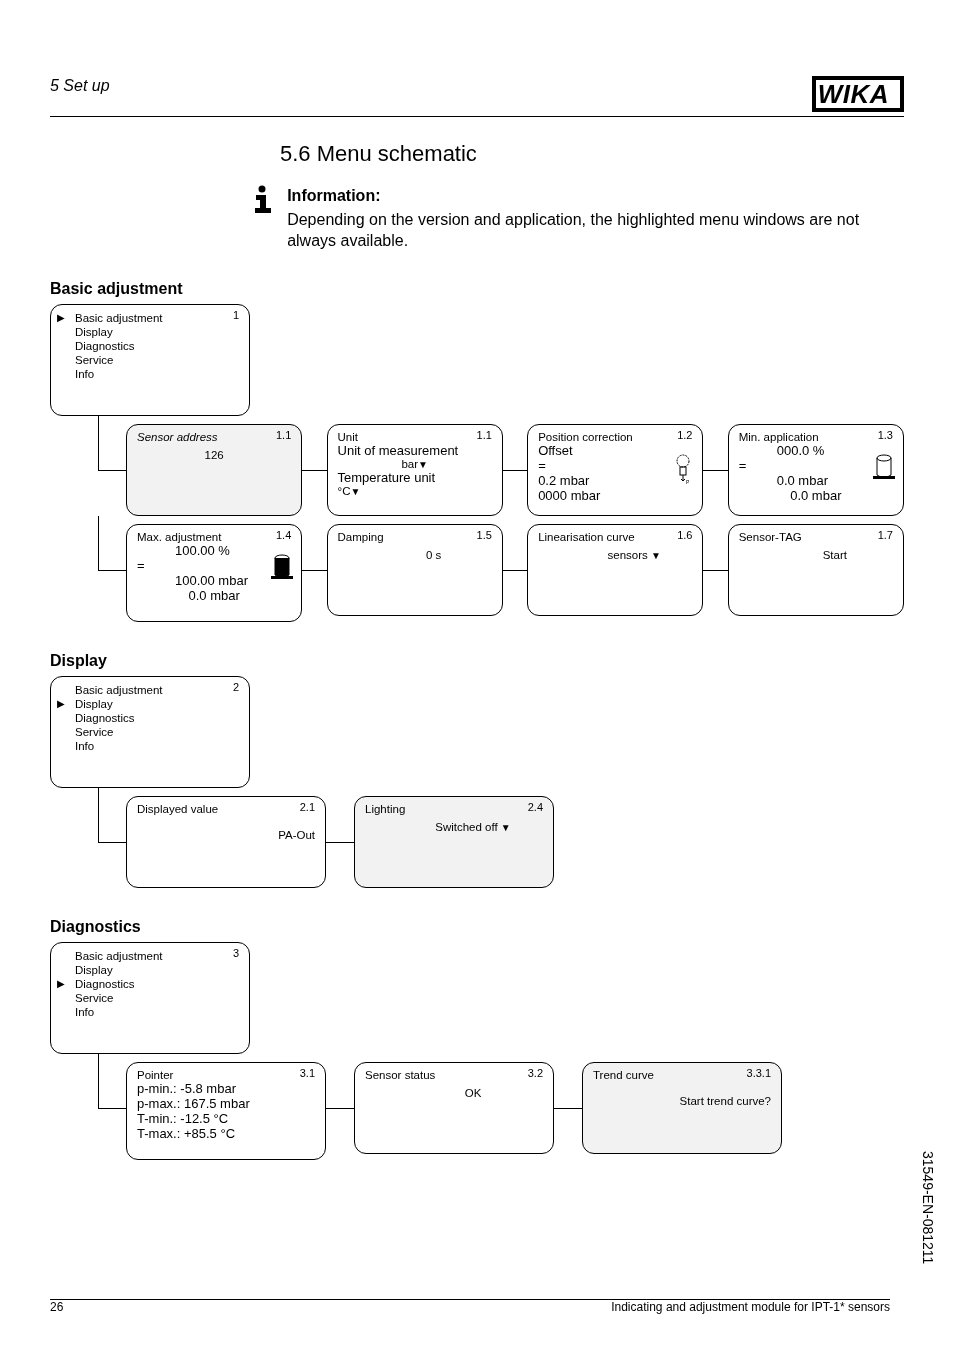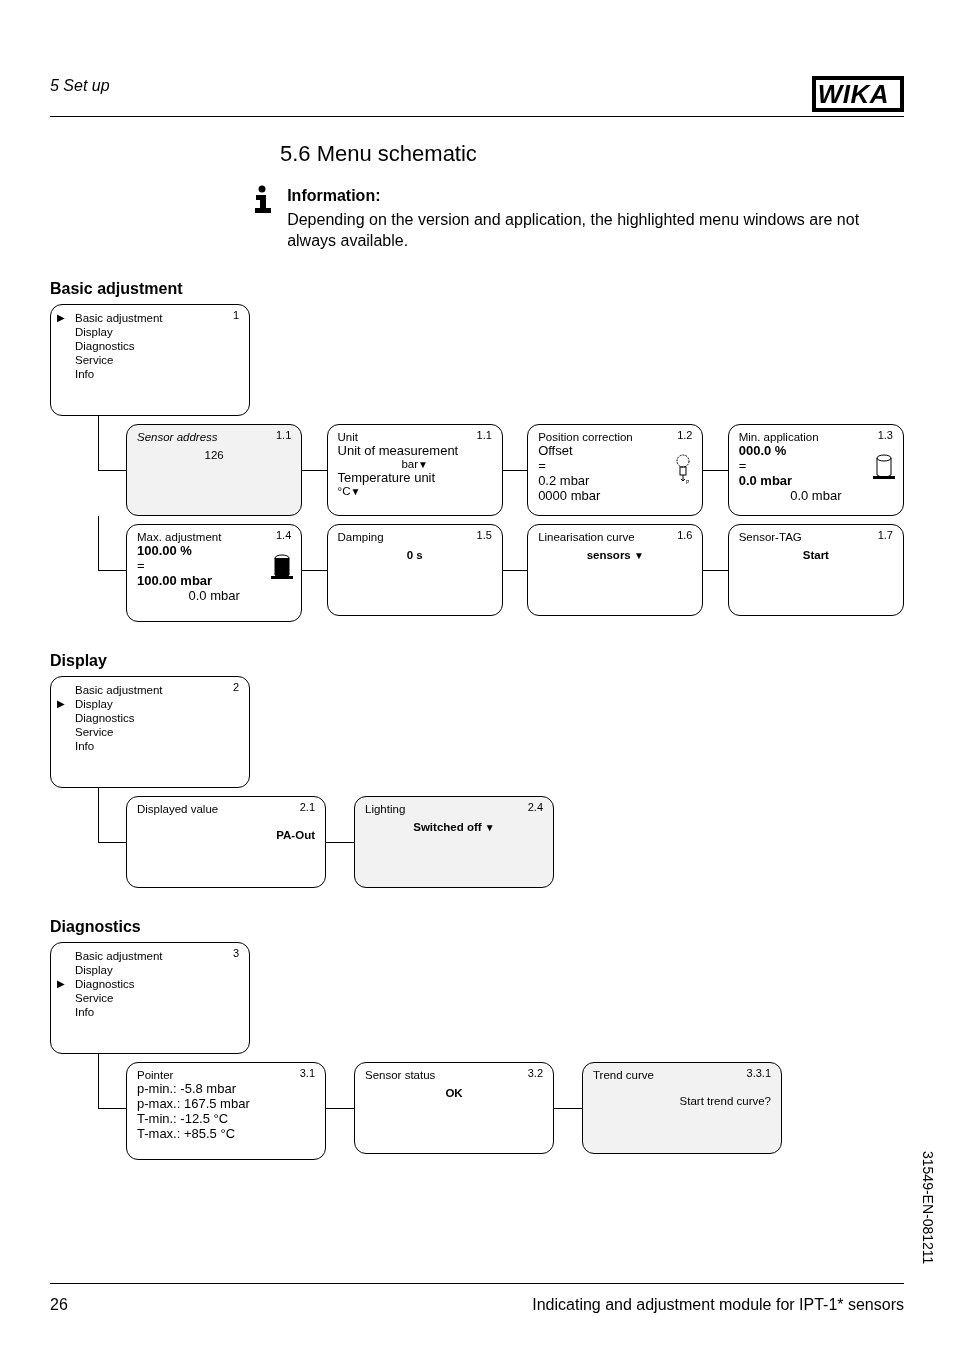--- a/index.html
+++ b/index.html
@@ -88,21 +88,21 @@
 
   .card-num {
     position: absolute;
     top: 4px;
     right: 10px;
     font-size: 11px;
   }
   .card-title { padding-left: 0; font-style: italic; }
   .card-body { text-align: center; padding-top: 6px; }
   .card-body-left { text-align: right; padding-top: 2px; }
-  .bold { font-weight: bold; }
+  .bold { font-weight: normal; margin-left: 38px; }
 
   .icon-right {
     position: absolute;
     right: 8px;
     top: 28px;
     width: 22px;
     height: 34px;
   }
 
   
@@ -134,26 +134,26 @@
     height: 1px;
     background: #000;
   }
 
   .down-arrow { font-size: 10px; vertical-align: middle; }
 
   .footer {
     position: absolute;
     bottom: 40px;
     left: 50px;
-    right: 50px;
+    right: 64px;
     border-top: 1px solid #000;
     display: flex;
     justify-content: space-between;
-    padding-top: 12px;
-    font-size: 16px;
+    padding-top: 0;
+    font-size: 12px;
   }
   .side-label {
     position: absolute;
     right: 18px;
     bottom: 90px;
     font-size: 14px;
     writing-mode: vertical-rl;
   }
 
   .sub { font-size: 13px; color:#000; }

